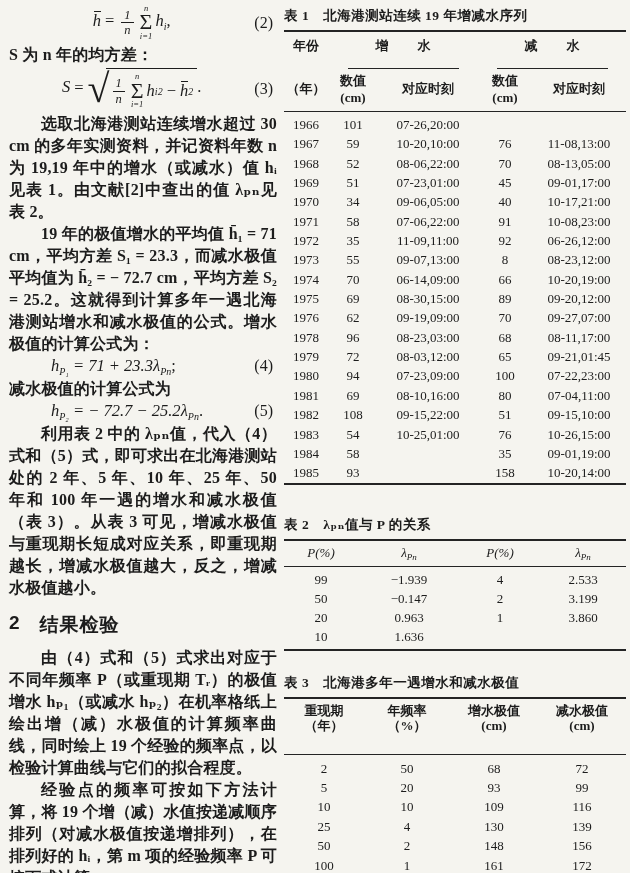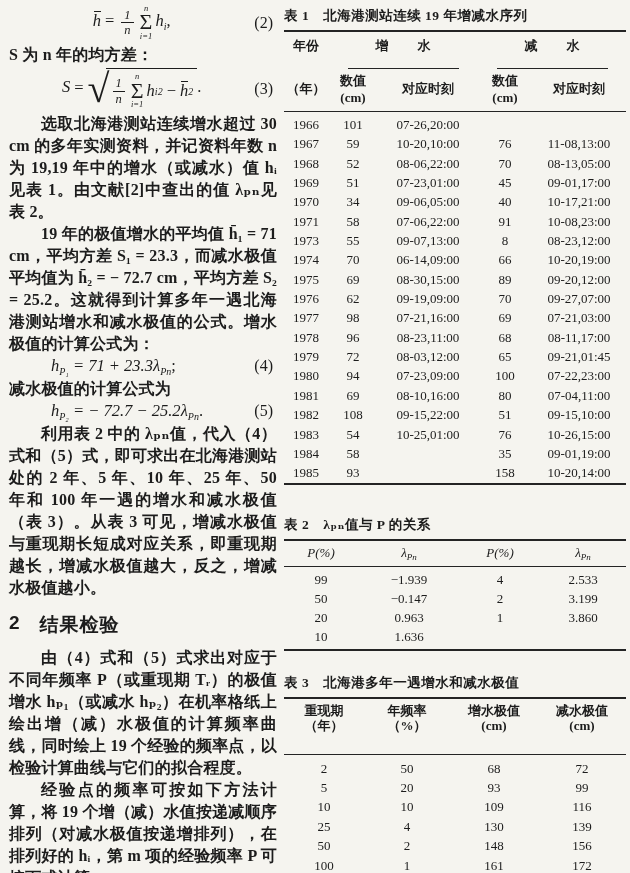--- a/index.html
+++ b/index.html
@@ -230,20 +230,27 @@
           <td>10-17,21:00</td>
         </tr>
           <tr>
           <td>1971</td>
           <td>58</td>
           <td>07-06,22:00</td>
           <td>91</td>
           <td>10-08,23:00</td>
         </tr>
           <tr>
+          <td>1972</td>
+          <td>35</td>
+          <td>11-09,11:00</td>
+          <td>92</td>
+          <td>06-26,12:00</td>
+        </tr>
+          <tr>
           <td>1973</td>
           <td>55</td>
           <td>09-07,13:00</td>
           <td>8</td>
           <td>08-23,12:00</td>
         </tr>
           <tr>
           <td>1974</td>
           <td>70</td>
           <td>06-14,09:00</td>
@@ -258,30 +265,23 @@
           <td>09-20,12:00</td>
         </tr>
           <tr>
           <td>1976</td>
           <td>62</td>
           <td>09-19,09:00</td>
           <td>70</td>
           <td>09-27,07:00</td>
         </tr>
           <tr>
-          <td>1977</td>
-          <td>98</td>
-          <td>07-21,16:00</td>
-          <td>69</td>
-          <td>07-21,03:00</td>
-        </tr>
-          <tr>
           <td>1978</td>
           <td>96</td>
-          <td>08-23,11:00</td>
+          <td>08-23,03:00</td>
           <td>68</td>
           <td>08-11,17:00</td>
         </tr>
           <tr>
           <td>1979</td>
           <td>72</td>
           <td>08-03,12:00</td>
           <td>65</td>
           <td>09-21,01:45</td>
         </tr>

